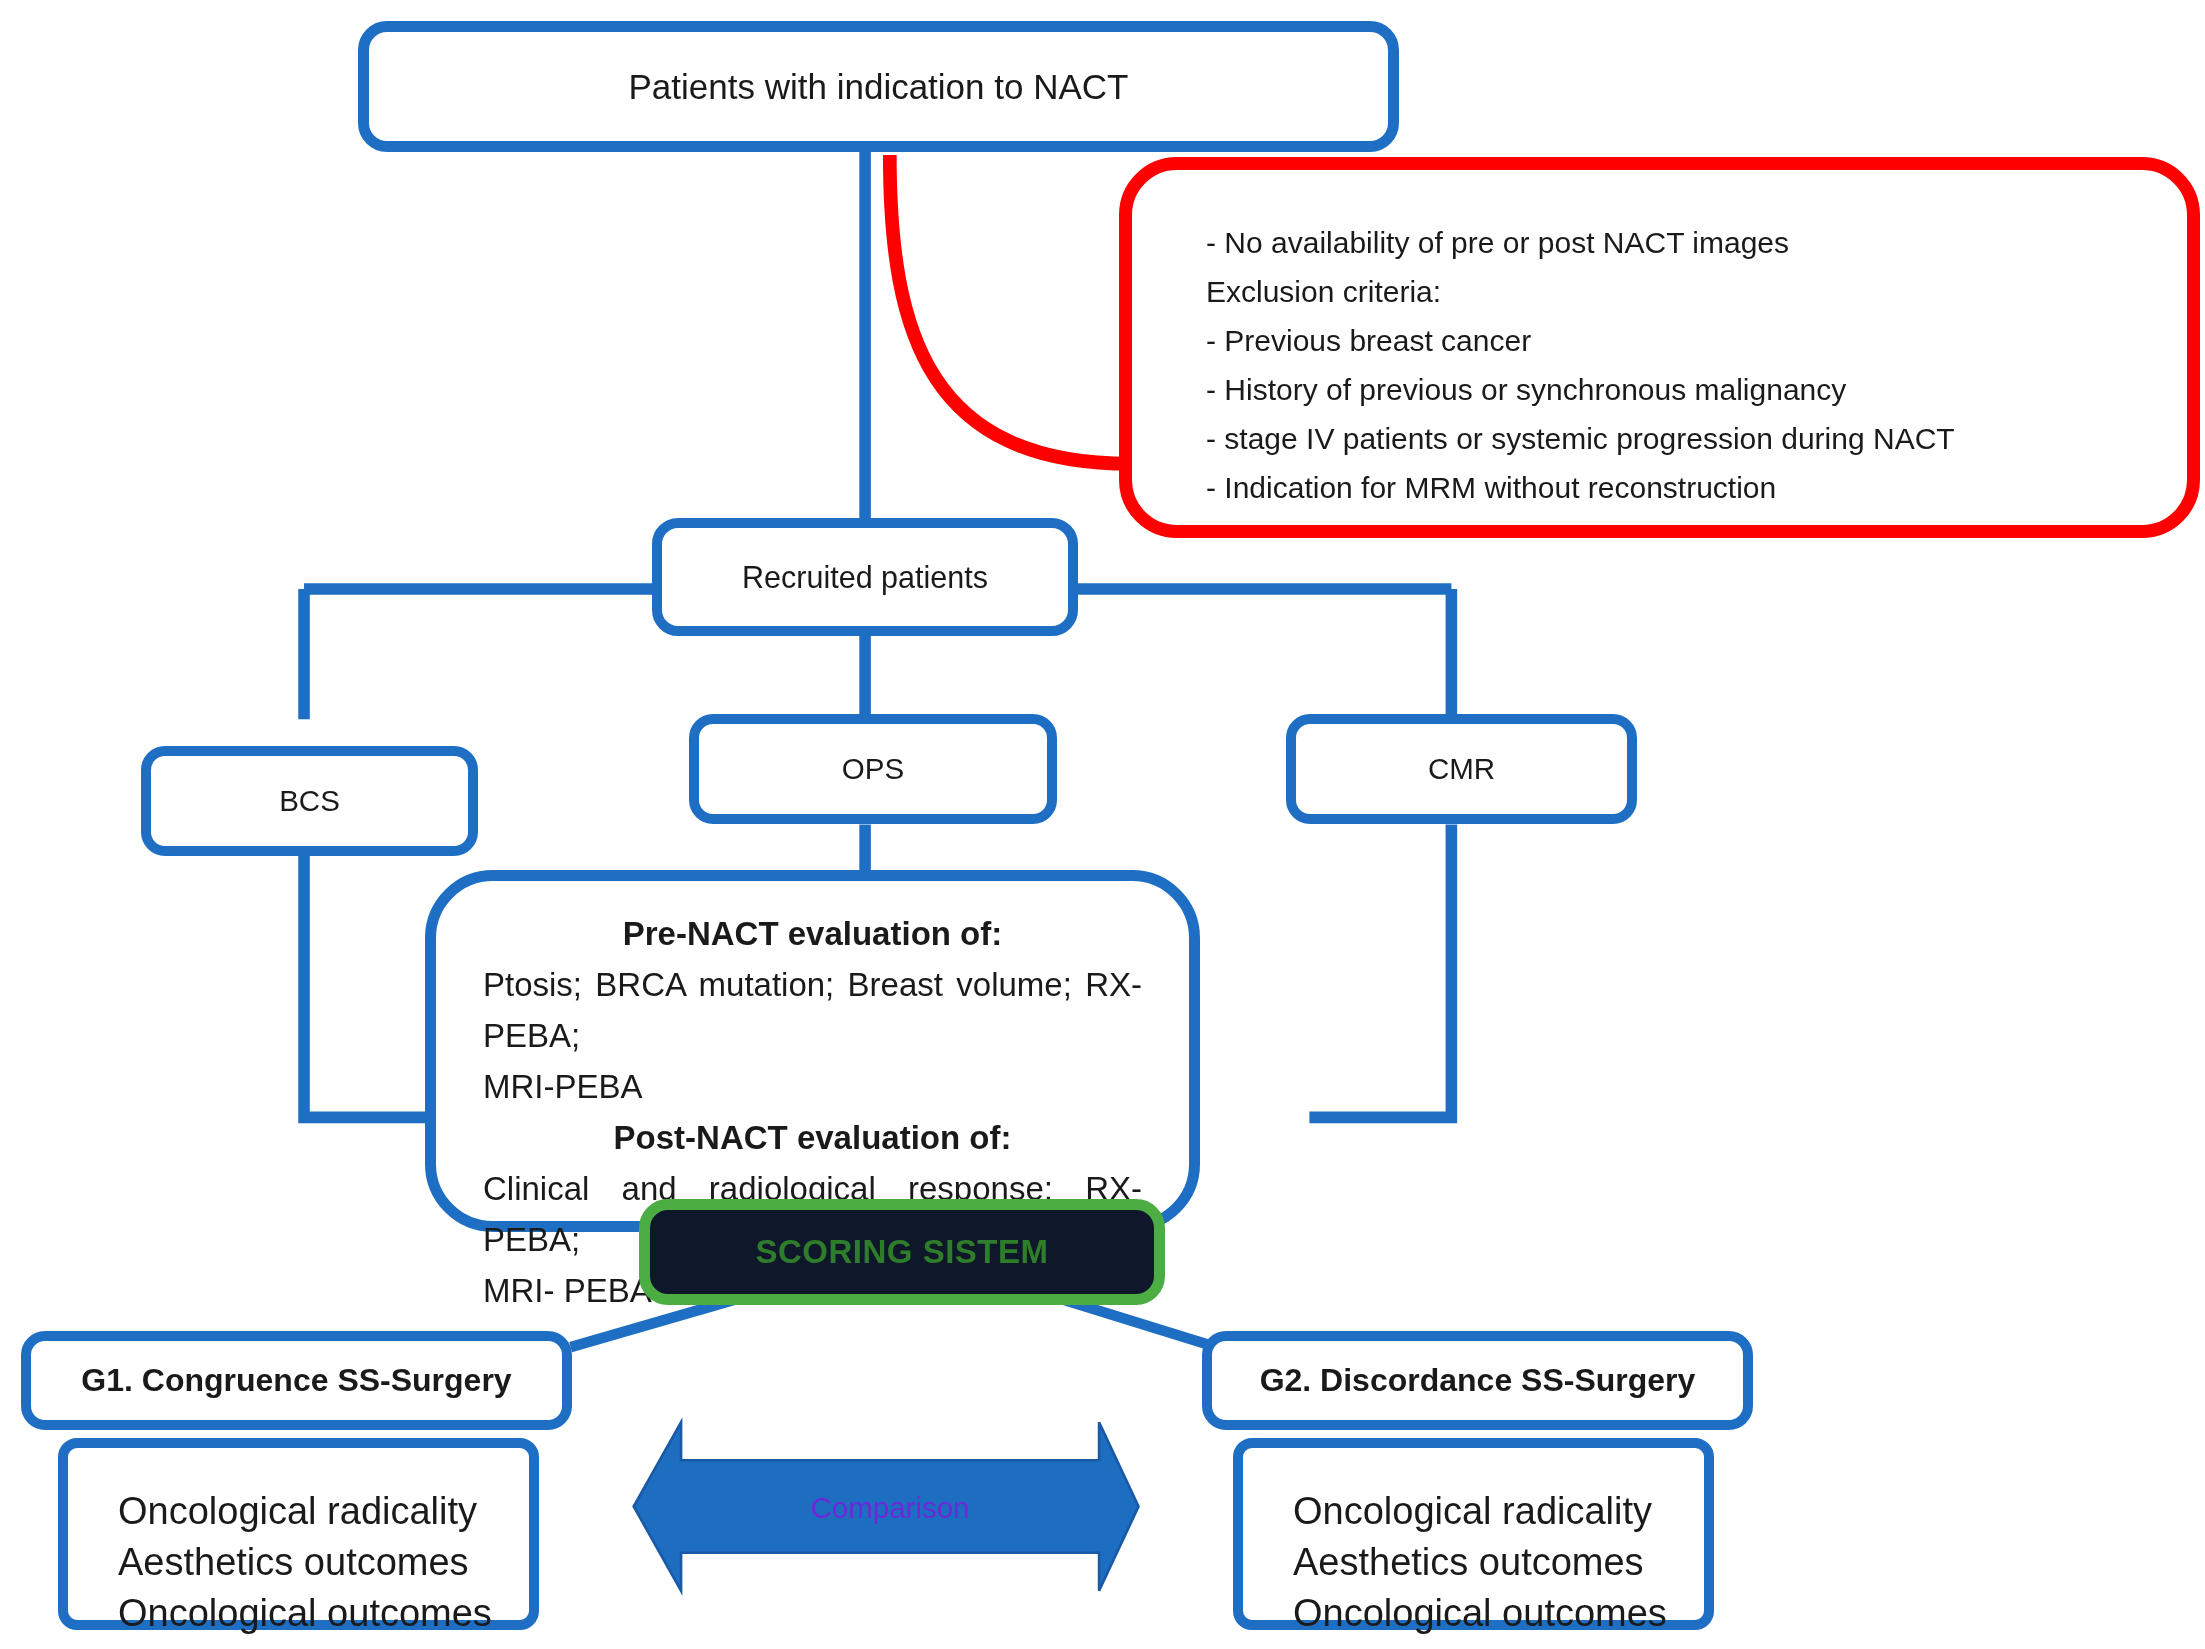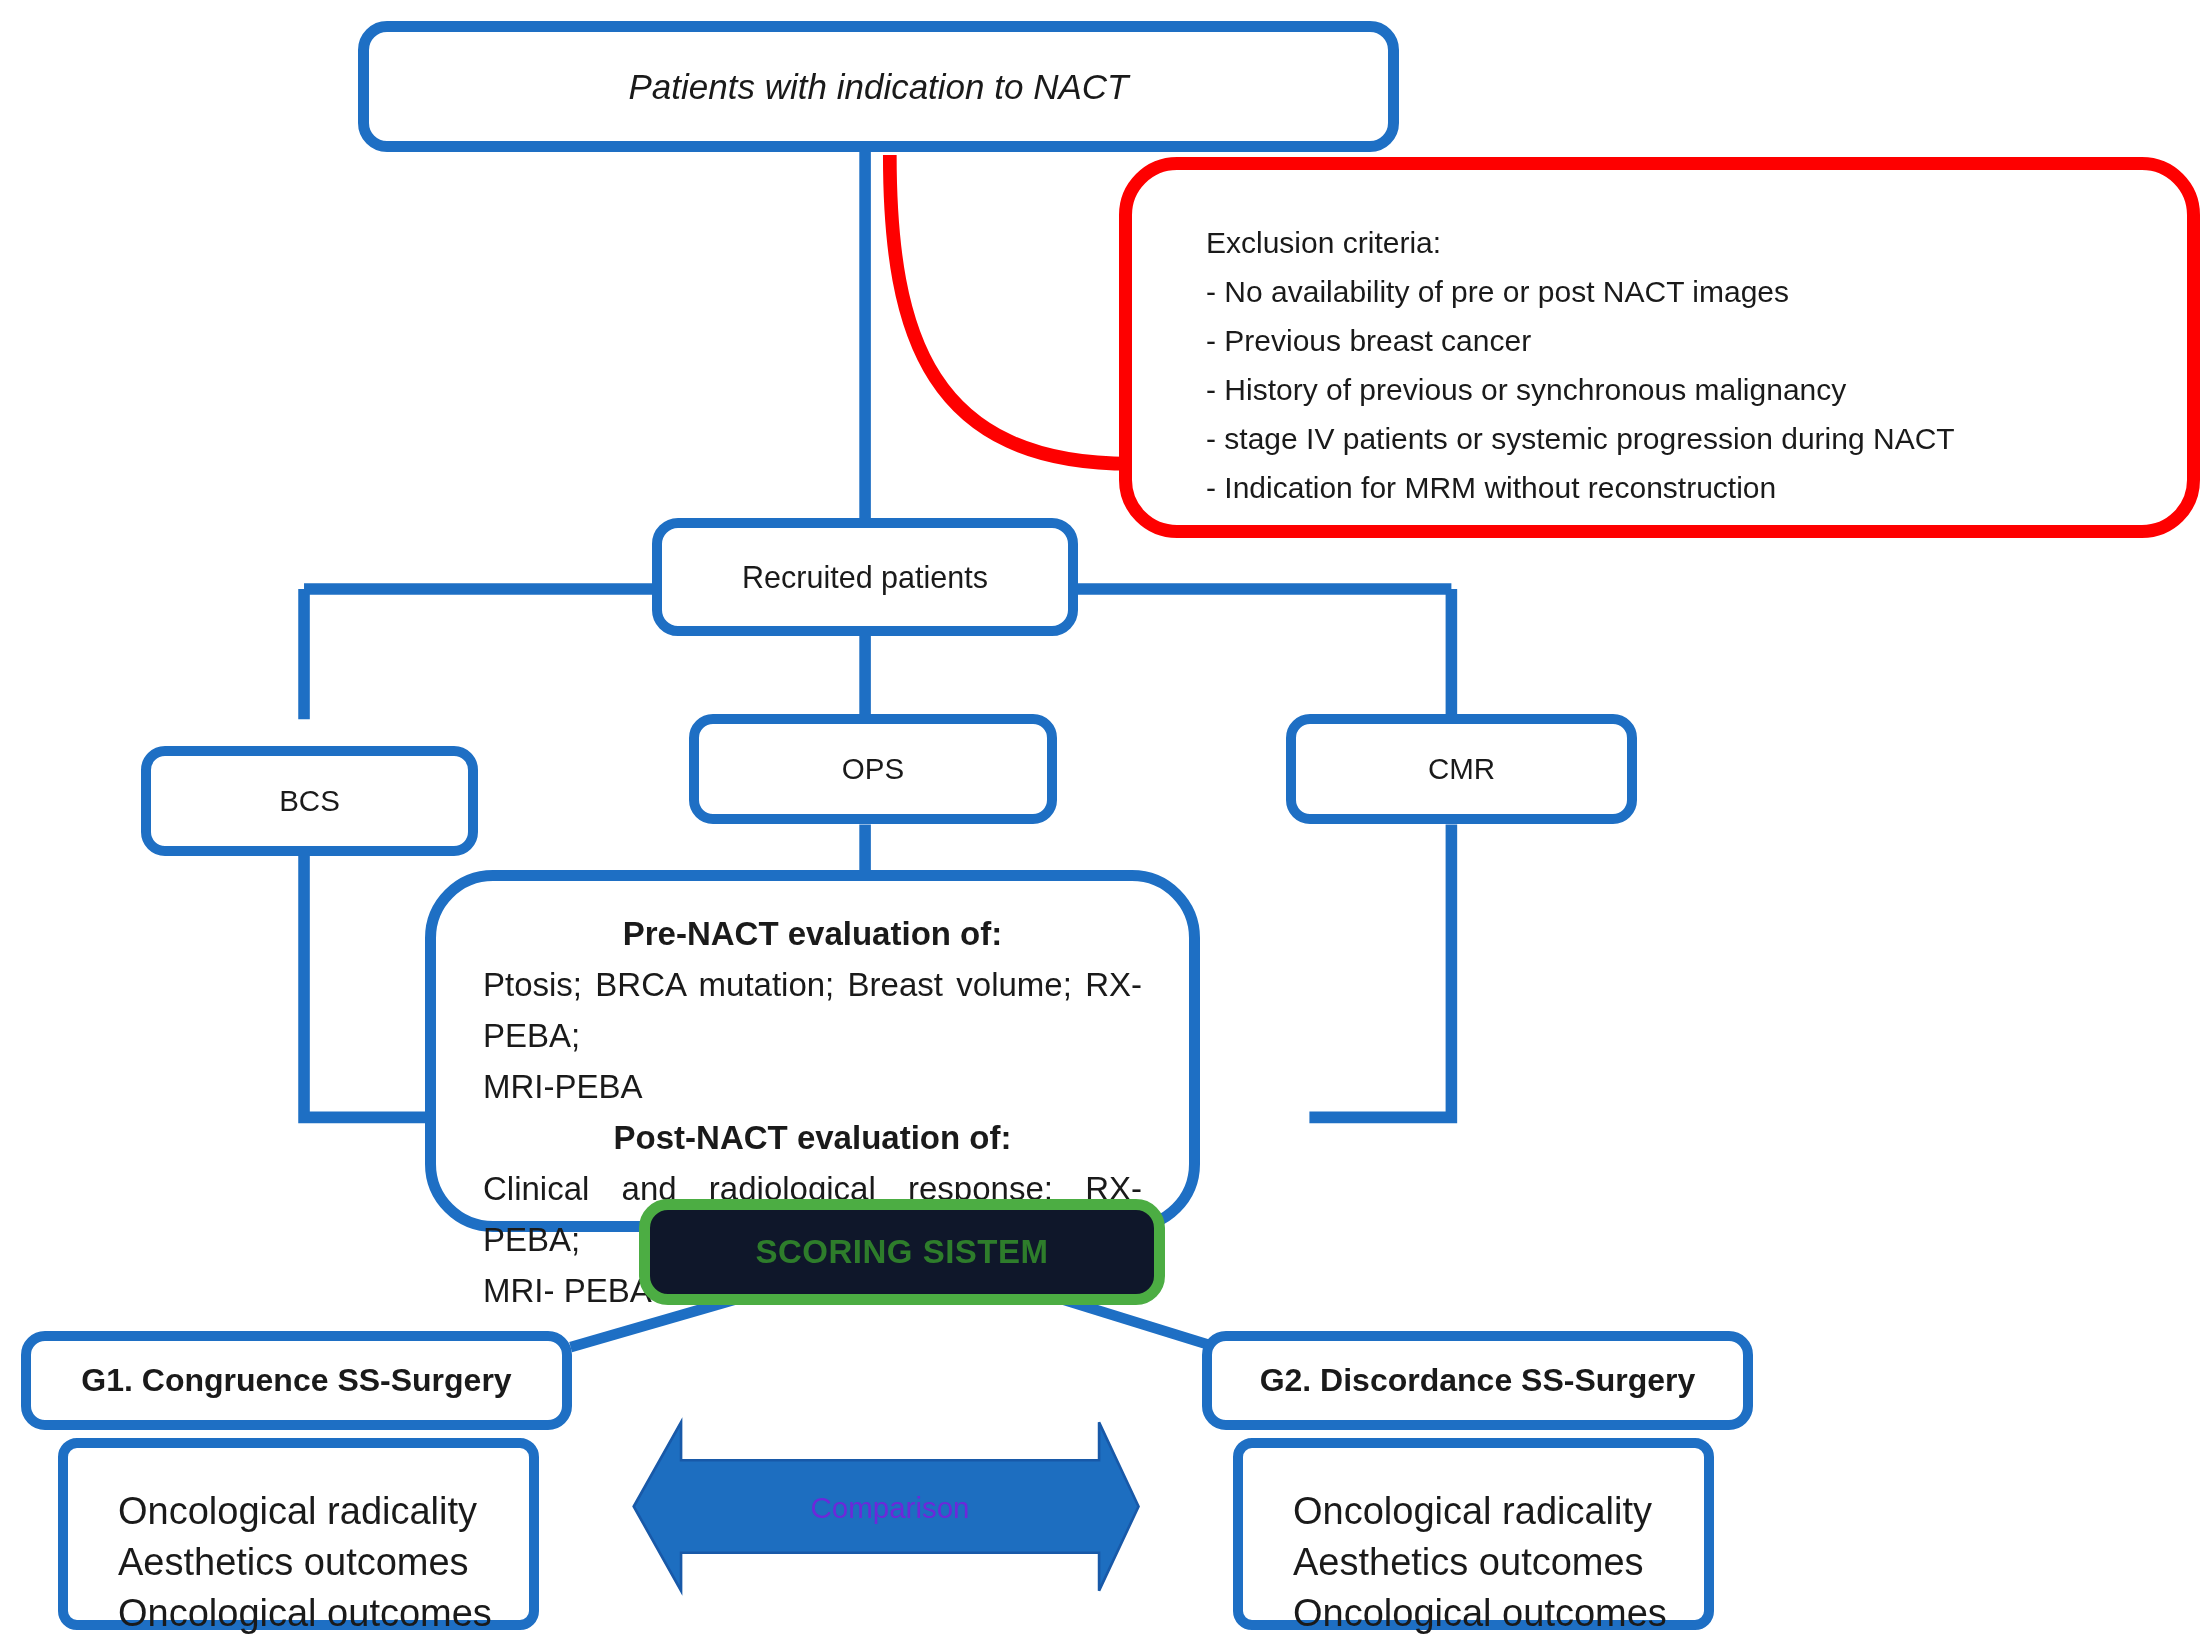--- a/index.html
+++ b/index.html
@@ -5,21 +5,21 @@
   html,body{margin:0;padding:0;background:#ffffff;}
   .canvas{
     position:relative;width:2205px;height:1649px;background:#ffffff;overflow:hidden;
     font-family:"Liberation Sans", sans-serif;color:#1a1a1a;
   }
   .connectors{position:absolute;left:0;top:0;width:2205px;height:1649px;}
   .box{position:absolute;box-sizing:border-box;background:#ffffff;}
   .blue{border:11.6px solid #1E6FC4;}
   .center{display:flex;align-items:center;justify-content:center;text-align:center;}
 
-  .top-box{left:358px;top:21px;width:1041px;height:131px;border-radius:29px;font-size:35px;font-style:italic;}
+  .top-box{left:358px;top:21px;width:1041px;height:131px;border-radius:29px;font-size:35px;}
   .exclusion{left:1119px;top:157px;width:1081px;height:381px;border:13.7px solid #FE0000;border-radius:58px;
              padding:48px 32px 0 74px;font-size:30px;line-height:49px;}
   .recruited{left:652px;top:518px;width:426px;height:118px;border-width:10.5px;border-radius:26px;font-size:30.5px;}
   .bcs{left:141px;top:714px;width:337px;height:110px;border-width:10.5px;border-radius:24px;font-size:29.5px;margin-top:32px;}
   .ops{left:689px;top:714px;width:368px;height:110px;border-width:10.5px;border-radius:24px;font-size:29.5px;}
   .cmr{left:1286px;top:714px;width:351px;height:110px;border-width:10.5px;border-radius:24px;font-size:29.5px;}
   .big-box{left:425px;top:870px;width:775px;height:362px;border-radius:68px;
            padding:27px 47px 0 47px;font-size:33px;line-height:51px;}
   .big-box .heading{font-weight:bold;text-align:center;}
   .big-box .just{text-align:justify;text-align-last:justify;}
@@ -59,22 +59,22 @@
     <path d="M 1990 2462 L 2300 2558" stroke="#1E6FC4" stroke-width="20" fill="none"></path>
 
     <polygon points="1205,2865 1295,2705 1295,2777 2090,2777 2090,2705 2165,2865 2090,3025 2090,2953 1295,2953 1295,3025" fill="#1D6EC0" stroke="#1859A8" stroke-width="5"></polygon>
   </svg>
 
   <div class="box blue center top-box">
     <span>Patients with indication to NACT</span>
   </div>
 
   <div class="box exclusion">
+    <div>- No availability of pre or post NACT images</div>
     <div>Exclusion criteria:</div>
-    <div>- No availability of pre or post NACT images</div>
     <div>- Previous breast cancer</div>
     <div>- History of previous or synchronous malignancy</div>
     <div>- stage IV patients or systemic progression during NACT</div>
     <div>- Indication for MRM without reconstruction</div>
   </div>
 
   <div class="box blue center recruited">
     <span>Recruited patients</span>
   </div>
 

